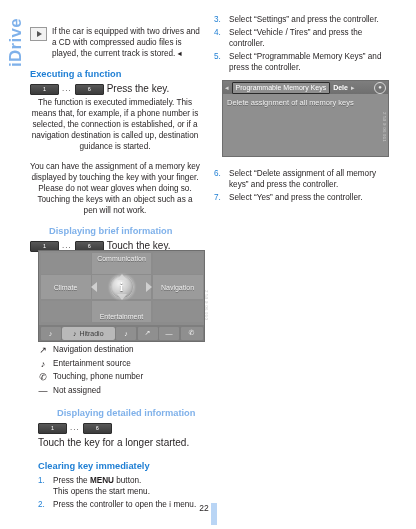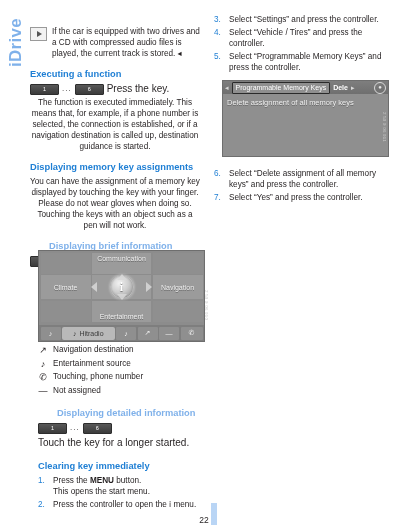--- a/index.html
+++ b/index.html
@@ -212,21 +212,21 @@
     position:absolute;
     writing-mode:vertical-rl;
     font-size:4.3px;color:#c9c9c9;
     letter-spacing:.3px;
     white-space:nowrap;
   }
 
   
   .footer{
     position:absolute;left:0;right:0;bottom:4px;
-    display:flex;align-items:flex-end;justify-content:center;gap:2px;
+    display:flex;align-items:flex-start;justify-content:center;gap:2px;
   }
   .footer .pno{font-size:8.5px;color:#231f20;}
   .footer .tabmark{width:6px;height:22px;background:#b9d5f5;}
 </style>
 </head>
 <body>
 
 <div class="page">
 
   <div class="chapter-tab">
@@ -248,21 +248,20 @@
     <div class="keyline">
       <span class="chip">1</span>
       <span class="dots">...</span>
       <span class="chip">6</span>
       <span class="keytext">Press the key.</span>
     </div>
     <p class="body">The function is executed immediately. This means that, for example, if a phone number is selected, the connection is established, or if a navigation destination is called up, destination guidance is started.</p>
 
     <div class="gap"></div>
 
-    <h2 class="head">Displaying memory key assignments</h2>
     <p class="body">You can have the assignment of a memory key displayed by touching the key with your finger. Please do not wear gloves when doing so. Touching the keys with an object such as a pen will not work.</p>
 
     <div class="gap"></div>
 
     <h2 class="head light">Displaying brief information</h2>
     <div class="keyline">
       <span class="chip">1</span>
       <span class="dots">...</span>
       <span class="chip">6</span>
       <span class="keytext">Touch the key.</span>

